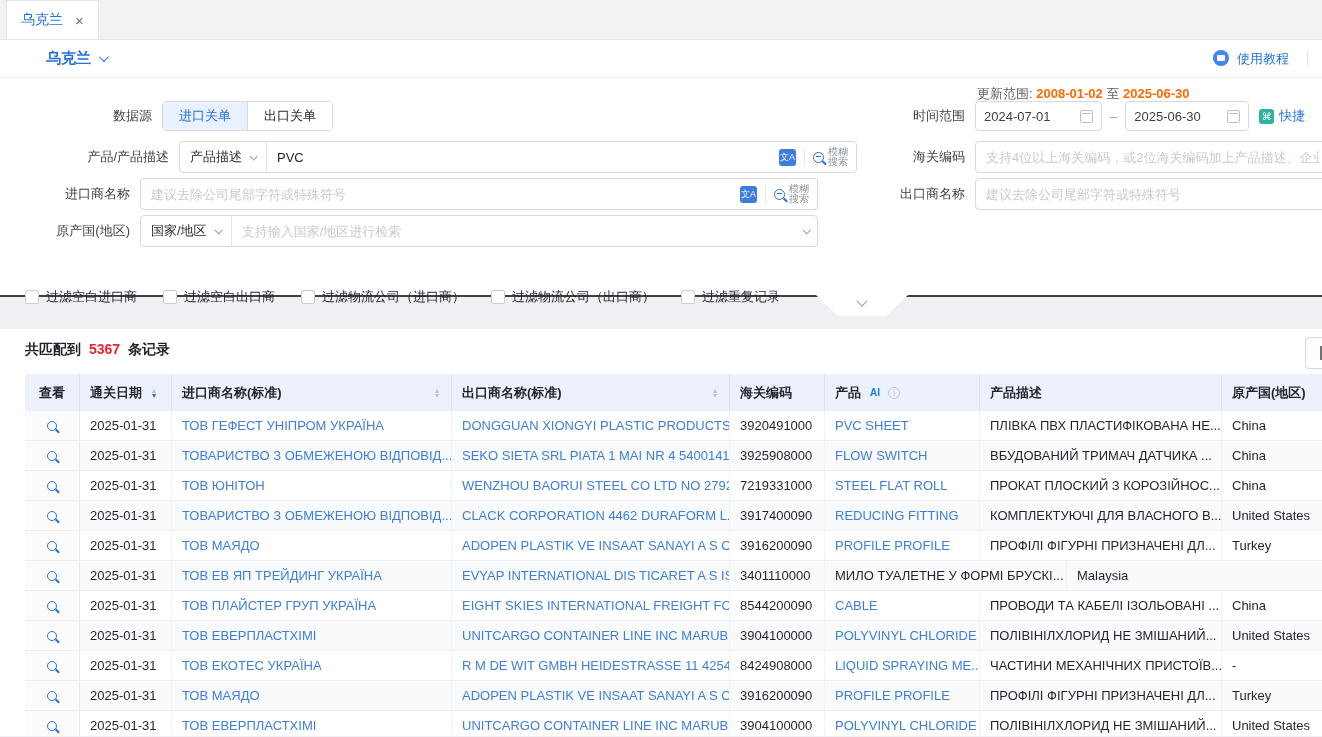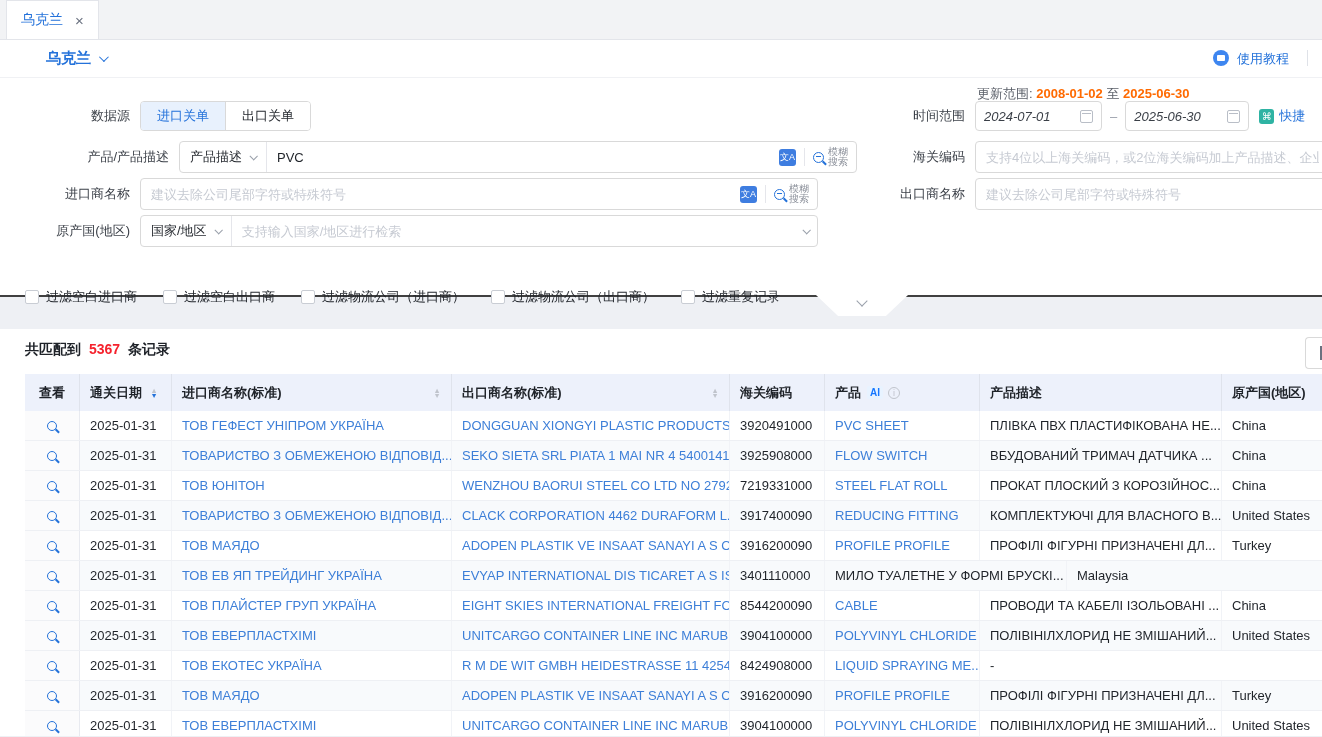--- a/index.html
+++ b/index.html
@@ -28,21 +28,21 @@
   
   .filter-panel { position:relative; background:#fff; height:219px; border-bottom:2px solid #404040; }
   .f-row { position:absolute; display:flex; align-items:center; }
   .f-label { text-align:right; padding-right:10px; color:#3a3f47; flex:none; }
   .seg { display:flex; border:1px solid #d9d9d9; border-radius:4px; overflow:hidden; height:30px; }
   .seg .opt { padding:0 16px; display:flex; align-items:center; background:#fff; color:#1f2329; cursor:pointer; }
   .seg .opt.active { background:#e8f1fd; color:#2472da; }
   .seg .opt + .opt { border-left:1px solid #d9d9d9; }
   .upd { position:absolute; left:977px; top:7px; font-size:13px; color:#5a5f68; }
   .upd b { color:#ff6a00; font-weight:bold; }
-  .date-input { width:127px; height:30px; border:1px solid #d9d9d9; border-radius:4px; display:flex; align-items:center; padding:0 8px; color:#3a3f47; background:#fff;font-style:italic; }
+  .date-input { width:127px; height:30px; border:1px solid #d9d9d9; border-radius:4px; display:flex; align-items:center; padding:0 8px; color:#3a3f47; background:#fff; }
   .date-input .cal { margin-left:auto; }
   .cal { width:13px; height:13px; border:1.4px solid #b9bec7; border-radius:2px; position:relative; display:inline-block; }
   .cal::after { content:''; position:absolute; left:1px; right:1px; top:2px; height:1.4px; background:#b9bec7; }
   .dash { margin:0 8px; color:#9aa0ab; }
   .quick { display:flex; align-items:center; gap:5px; color:#2472da; margin-left:10px; white-space:nowrap; }
   .quick-icon { width:15px; height:15px; border-radius:3px; background:#2eb3a3; color:#fff; font-size:10px; line-height:15px; text-align:center; display:inline-block; }
   .fld-group { display:flex; align-items:stretch; border:1px solid #d9d9d9; border-radius:4px; height:32px; background:#fff; flex:1; }
   .fld-select { display:flex; align-items:center; gap:8px; padding:0 10px; border-right:1px solid #e5e6eb; color:#1f2329; white-space:nowrap; cursor:pointer; }
   .chev-g { display:inline-block; width:6px; height:6px; border-right:1.3px solid #9aa0ab; border-bottom:1.3px solid #9aa0ab; transform:rotate(45deg) translateY(-1px); }
   .fld-input { flex:1; border:none; outline:none; padding:0 10px; font-size:13px; font-family:inherit; color:#1f2329; background:transparent; min-width:0; }
@@ -122,21 +122,21 @@
 <div class="filter-panel">
 
   <div class="upd">
     <span>更新范围:</span>
     <b>2008-01-02</b>
     <span>至</span>
     <b>2025-06-30</b>
   </div>
 
   <div class="f-row" style="left:0; top:23px; width:818px;">
-    <div class="f-label" style="width:140px;">数据源</div>
+    <div class="f-label" style="width:162px;">数据源</div>
     <div class="seg">
       <div class="opt active">进口关单</div>
       <div class="opt">出口关单</div>
     </div>
   </div>
 
   <div class="f-row" style="left:880px; top:23px; width:460px;">
     <div class="f-label" style="width:95px;">时间范围</div>
     <div class="date-input">
       <span>2024-07-01</span>
@@ -403,20 +403,21 @@
 
         <div class="tr">
           <div class="td c-view">
             <span class="mag sm"></span>
           </div>
           <div class="td c-date">2025-01-31</div>
           <div class="td c-imp link">ТОВ ЕКОТЕС УКРАЇНА</div>
           <div class="td c-exp link">R M DE WIT GMBH HEIDESTRASSE 11 4254...</div>
           <div class="td c-hs">8424908000</div>
           <div class="td c-prod link">LIQUID SPRAYING ME...</div>
+          <div class="td c-desc">ЧАСТИНИ МЕХАНІЧНИХ ПРИСТОЇВ...</div>
           <div class="td c-origin">-</div>
         </div>
 
         <div class="tr">
           <div class="td c-view">
             <span class="mag sm"></span>
           </div>
           <div class="td c-date">2025-01-31</div>
           <div class="td c-imp link">ТОВ МАЯДО</div>
           <div class="td c-exp link">ADOPEN PLASTIK VE INSAAT SANAYI A S O...</div>

